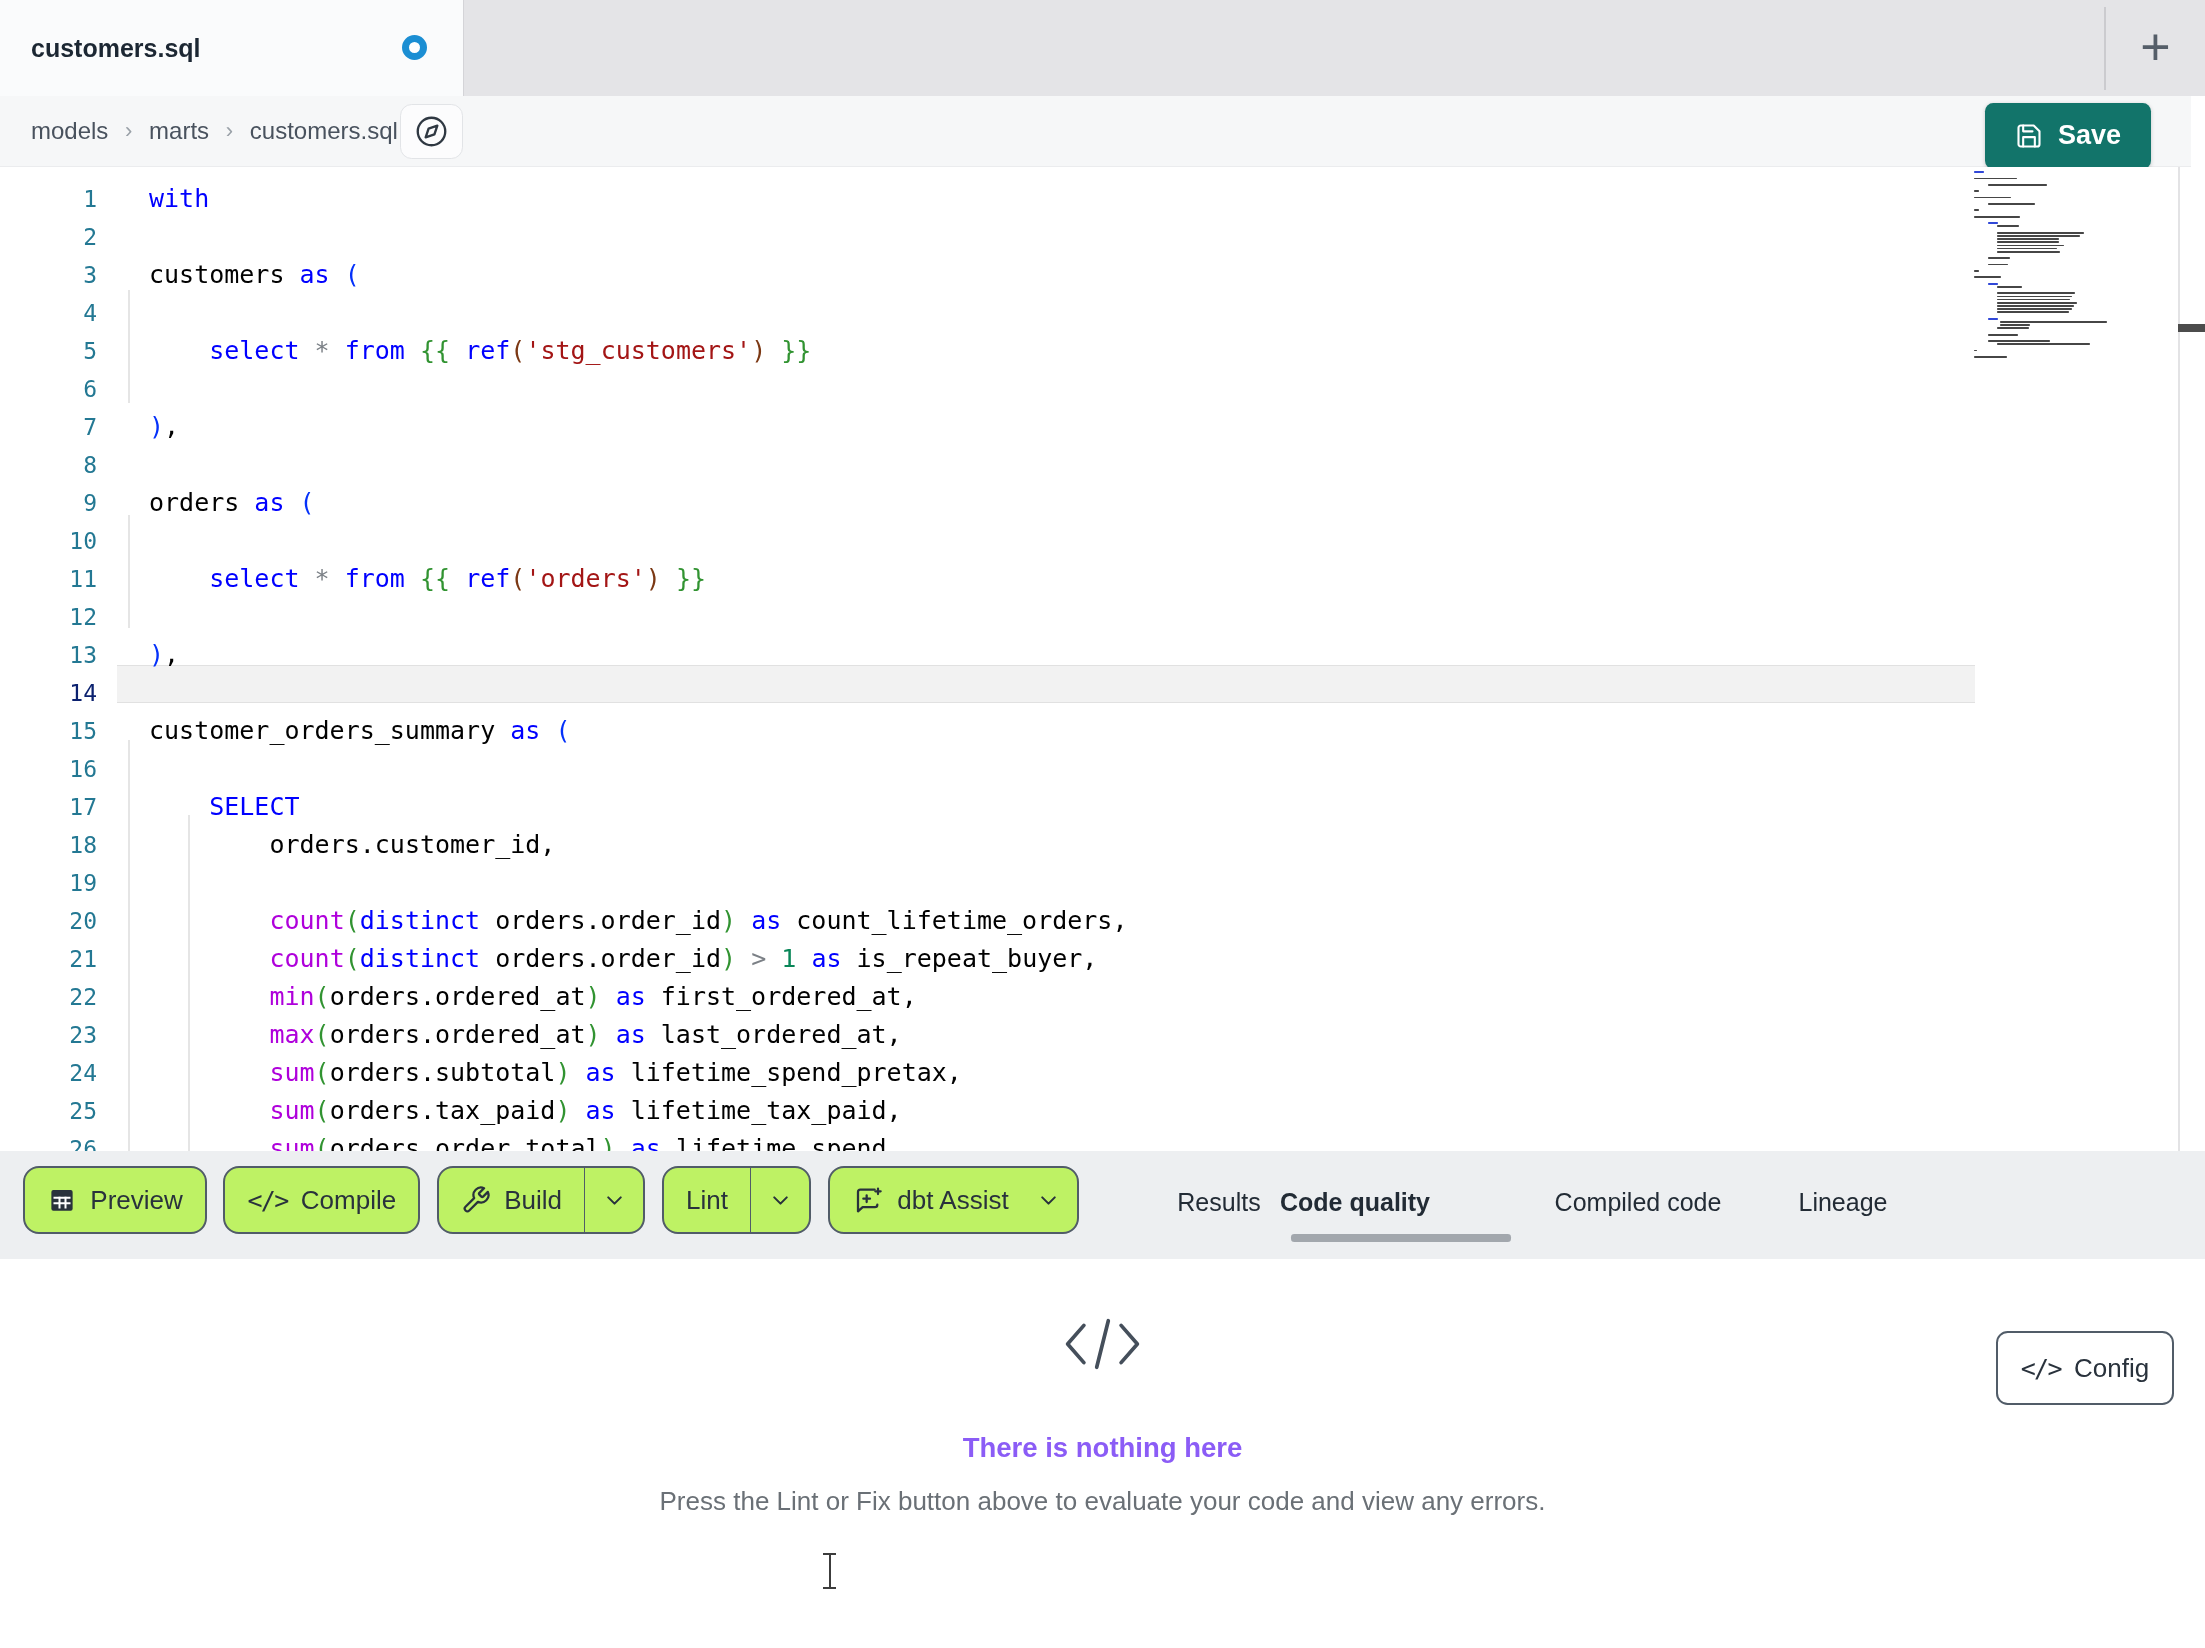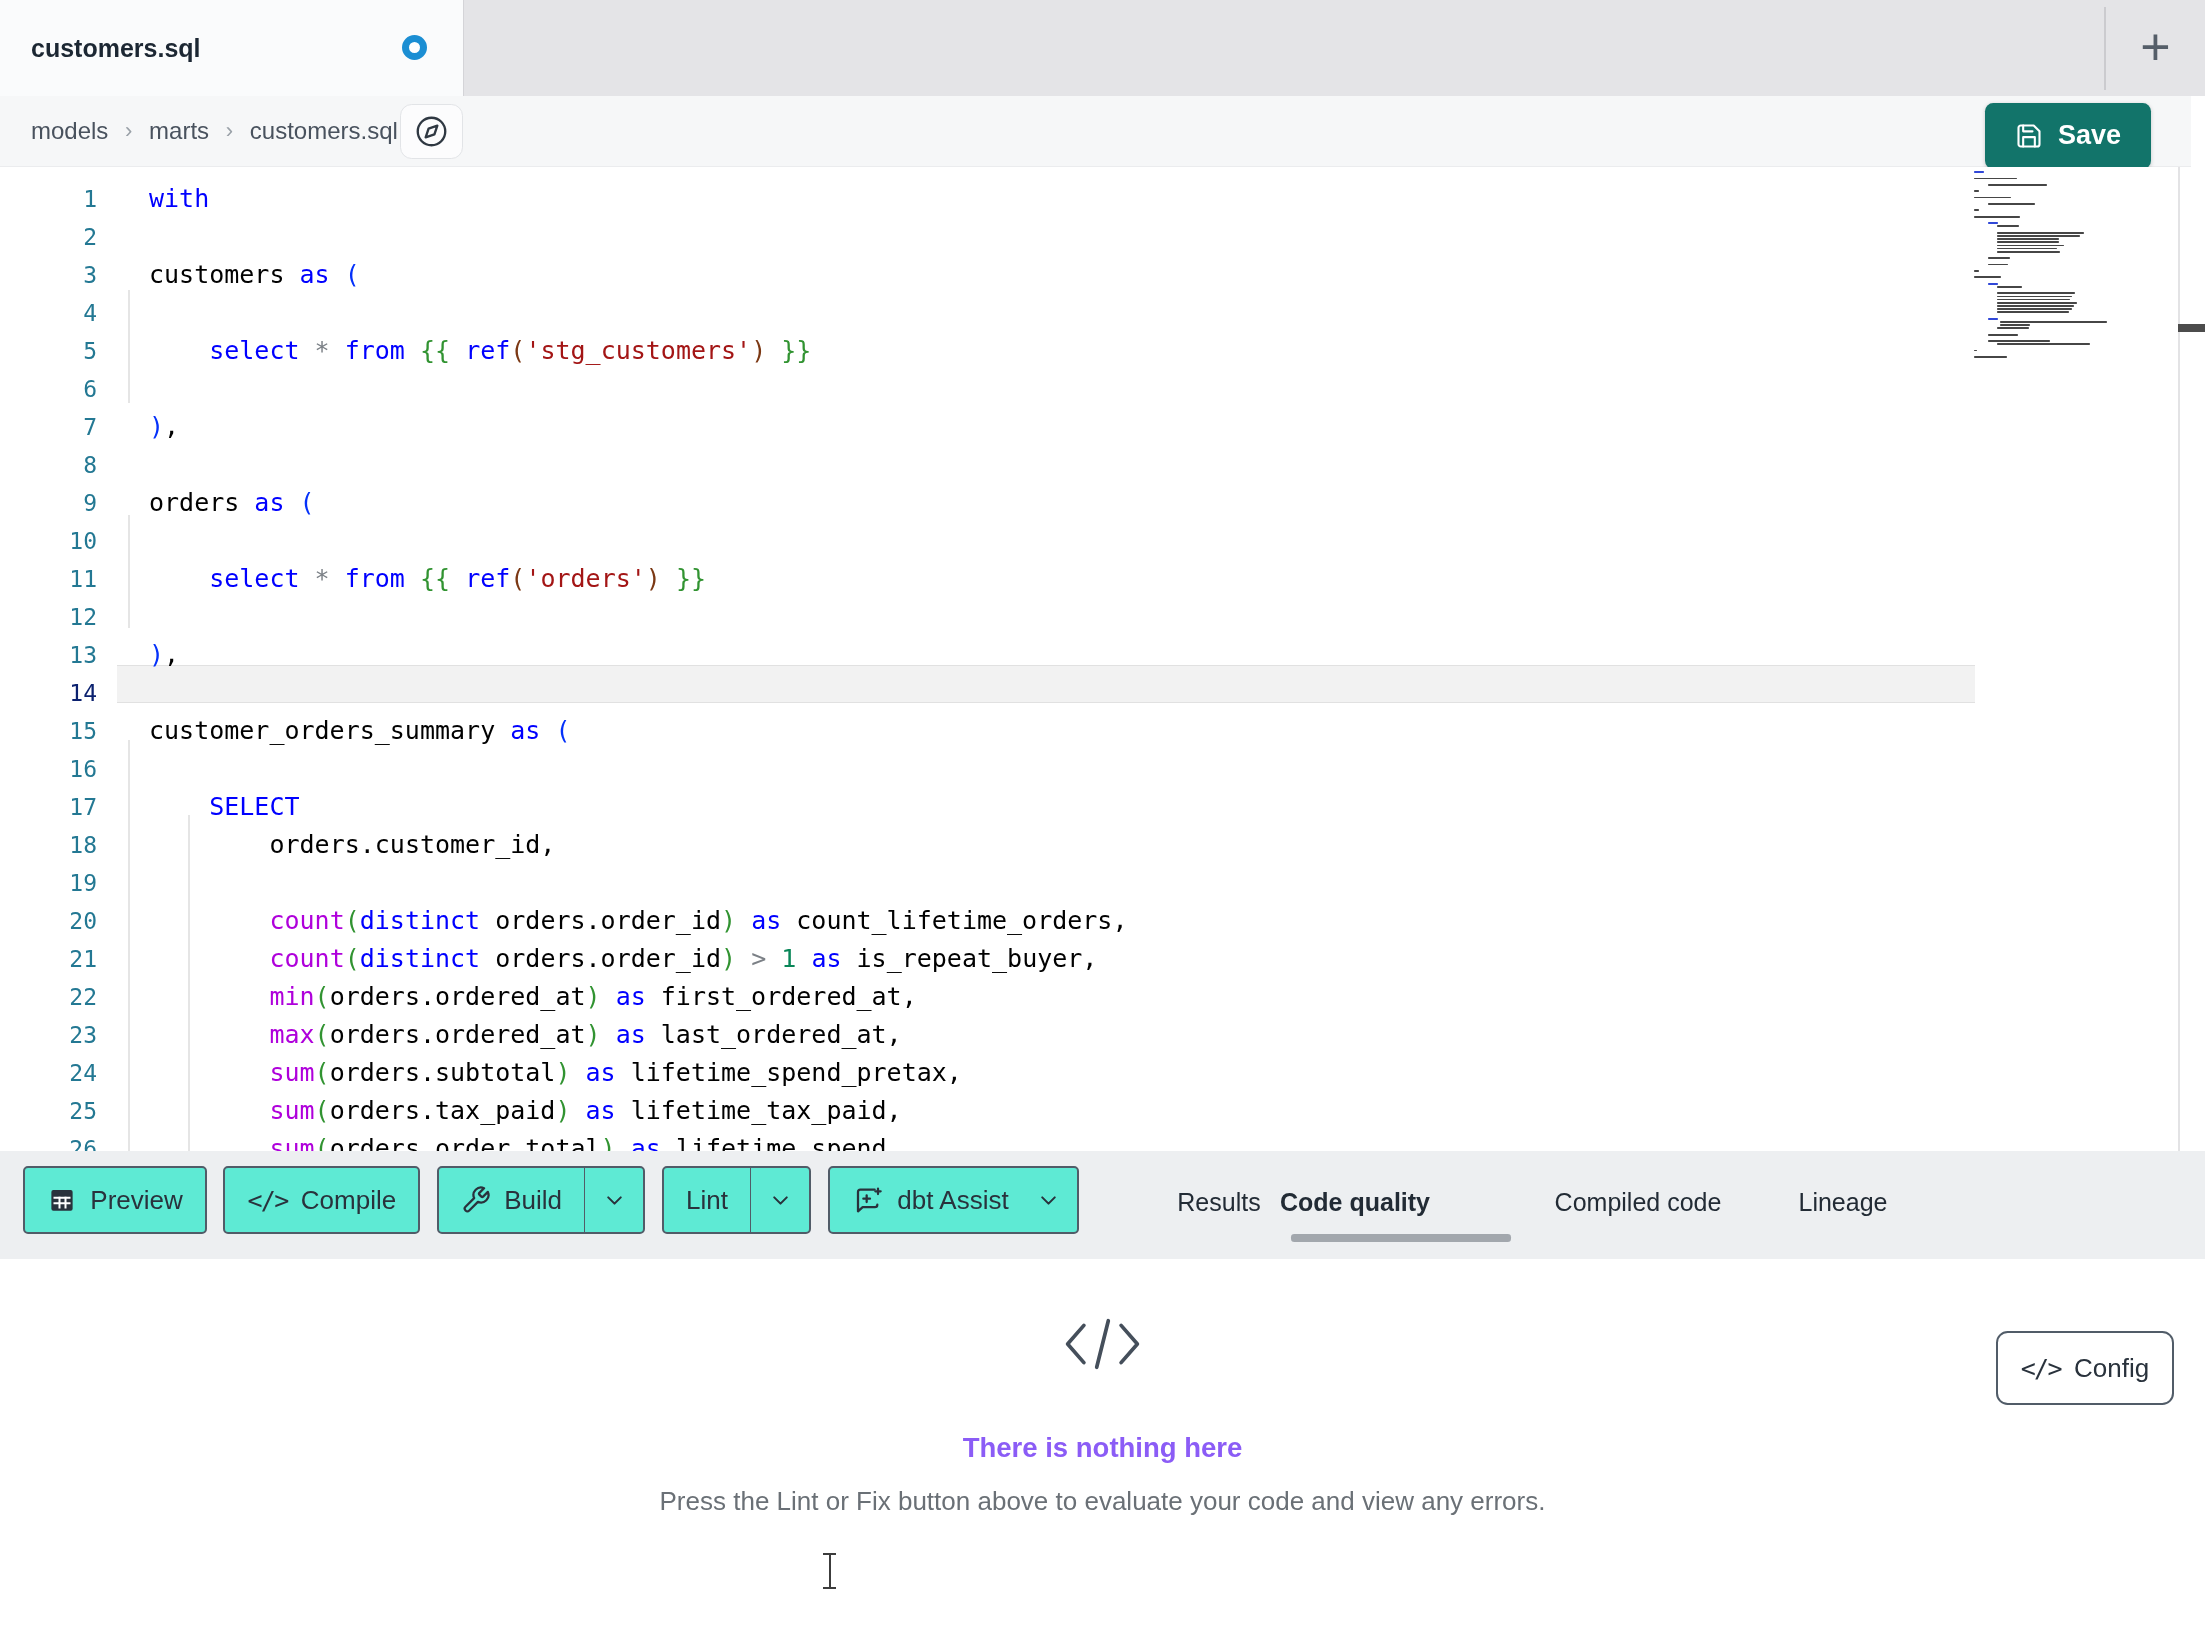--- a/index.html
+++ b/index.html
@@ -52,21 +52,21 @@
 
   
   .minimap { position:absolute; left:1974px; top:4.2px; width:203px; height:384px; z-index:3; }
   .mm-row { height:1.8px; margin-bottom:1.4px; border-radius:0.8px; }
   .mm-boundary { position:absolute; left:2178px; top:0; width:1.7px; height:984px; background:#e3e3e5; z-index:3; }
   .scroll-thumb { position:absolute; left:2178px; top:157px; width:27.5px; height:7.5px; background:#4c4c4c; z-index:4; }
 
   
   .toolbar { position:absolute; left:0; top:1151px; width:2205px; height:108px; background:#edeff1; }
   .btn-row { position:absolute; left:23px; top:15px; display:flex; gap:16.7px; }
-  .tb-btn { height:68px; background:#5eead4; border:2.5px solid #515c68; border-radius:5px; color:#29323c;
+  .tb-btn { height:68px; background:#bef264; border:2.5px solid #515c68; border-radius:16px; color:#29323c;
             display:flex; align-items:center; font-size:26px; font-weight:500; overflow:hidden; }
   .tb-btn .seg { display:flex; align-items:center; gap:13.3px; padding:0 22px; height:100%; }
   .tb-btn .seg.caret { padding:0 16.7px; border-left:1.7px solid #515c68; }
   .tb-btn .seg.caret.noline { border-left:none; padding-left:5px; }
   .code-glyph { font-family:"DejaVu Sans Mono", monospace; font-weight:400; font-size:25px; letter-spacing:-1.7px; }
 
   .panel-tabs { position:absolute; top:0; left:0; width:100%; height:108px; }
   .panel-tab { position:absolute; top:0; height:102px; transform:translateX(-50%); display:flex; align-items:center;
                font-size:25px; color:#222b35; }
   .panel-tab.active { font-weight:700; }

